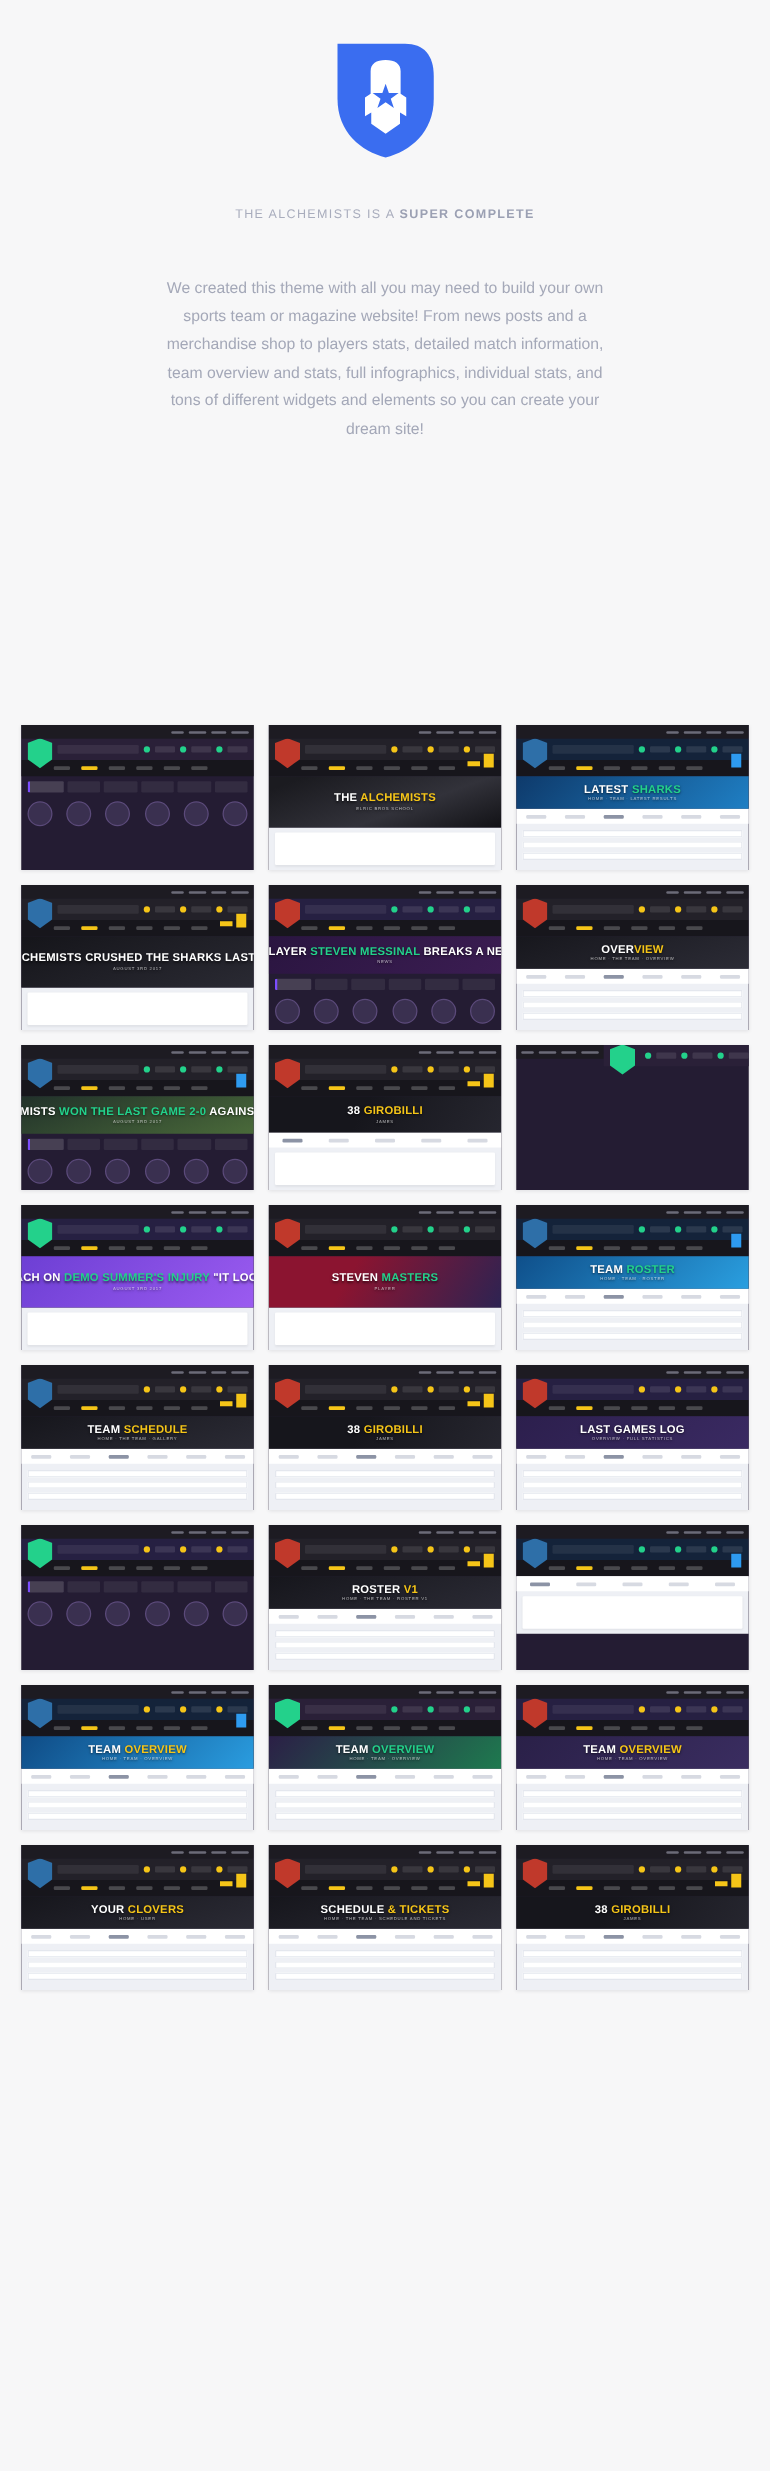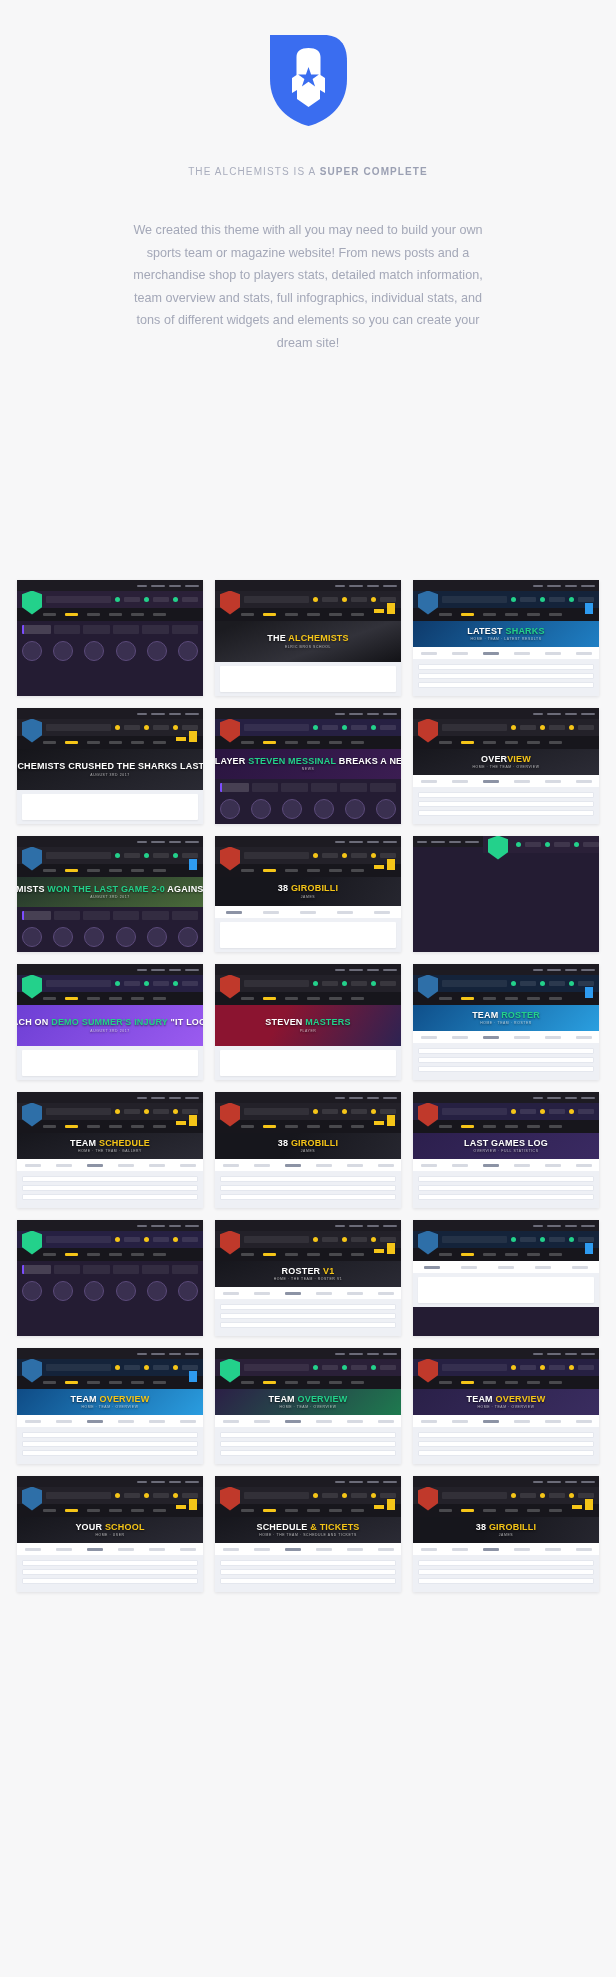--- a/index.html
+++ b/index.html
@@ -1053,21 +1053,21 @@
         </div>
         <div class="s-nav">
           <i></i>
           <i class="on"></i>
           <i></i>
           <i></i>
           <i></i>
           <i></i>
         </div>
         <div class="s-hero" style="background:linear-gradient(160deg,#16161c,#2b2b35)">
-          <div class="s-title">YOUR <em style="color:#f5c518">SCHOOL</em><span class="s-sub">HOME · USER</span></div>
+          <div class="s-title">YOUR <em style="color:#f5c518">CLOVERS</em><span class="s-sub">HOME · USER</span></div>
         </div>
         <div class="s-body">
           <div class="s-tabs">
             <i></i>
             <i></i>
             <i class="on"></i>
             <i></i>
             <i></i>
             <i></i>
           </div>

